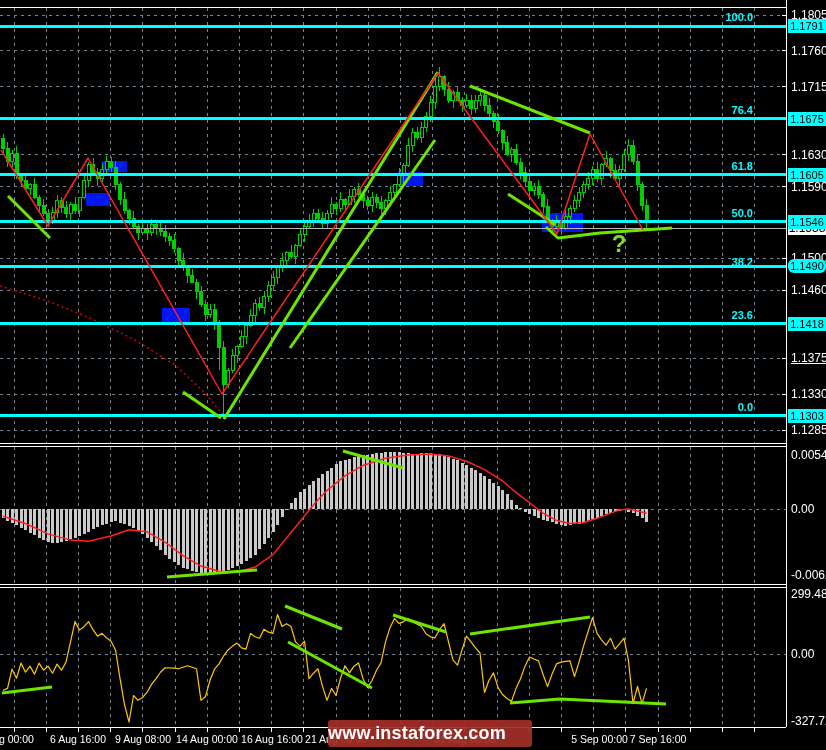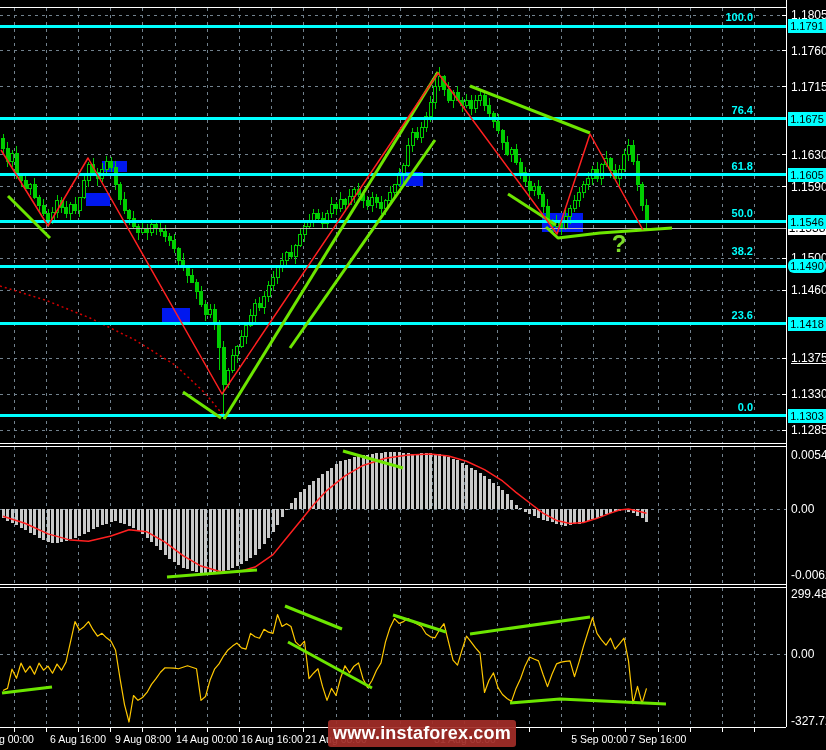--- a/index.html
+++ b/index.html
@@ -7,22 +7,22 @@
         font-family:"Liberation Sans","DejaVu Sans",sans-serif;}
   #chart{position:absolute;left:0;top:0;}
   .axlabel{position:absolute;color:#fff;font-size:12px;line-height:14px;white-space:nowrap;}
   .fiblabel{position:absolute;left:788px;width:38px;height:14px;background:#00ffff;color:#000;
             font-size:11px;line-height:14px;text-align:center;}
   .fibname{position:absolute;color:#00ffff;font-size:11px;font-weight:bold;white-space:nowrap;
            transform:translateX(-100%);}
   .tlabel{position:absolute;color:#fff;font-size:10.5px;white-space:nowrap;transform:translateX(-50%);z-index:1;}
   #qmark{position:absolute;left:604px;top:230px;width:30px;text-align:center;font-size:24px;
          font-weight:bold;color:#7cdb2a;z-index:2;}
-  #watermark{position:absolute;left:328px;top:720px;width:188px;height:27px;background:rgba(161,45,40,0.93);
-             border-radius:3px;color:#fff;font-size:18px;font-weight:600;text-align:center;
+  #watermark{position:absolute;left:328px;top:720px;width:204px;height:27px;background:rgba(161,45,40,0.93);
+             border-radius:3px;color:#fff;font-size:18px;font-weight:600;text-align:left;
              line-height:27px;z-index:5;letter-spacing:0.2px;}
   .zlay{position:absolute;z-index:1;}
 </style>
 </head>
 <body>
 
 <div id="root">
   <svg id="chart" width="826" height="750">
       <line x1="14" y1="8" x2="14" y2="443" stroke="#72828e" stroke-width="1" stroke-dasharray="3 4" shape-rendering="crispEdges"></line>
       <line x1="14" y1="447" x2="14" y2="583" stroke="#72828e" stroke-width="1" stroke-dasharray="3 4" shape-rendering="crispEdges"></line>
@@ -628,21 +628,21 @@
       <div class="axlabel" style="left: 791px; top: 423.004px;">1.1285</div>
       <div class="fiblabel" style="top: 19.1732px; z-index: 1;">1.1791</div>
       <div class="fibname" style="left: 753px; top: 11.1732px;">100.0</div>
       <div class="fiblabel" style="top: 111.751px; z-index: 1;">1.1675</div>
       <div class="fibname" style="left: 753px; top: 103.751px;">76.4</div>
       <div class="fiblabel" style="top: 167.617px; z-index: 1;">1.1605</div>
       <div class="fibname" style="left: 753px; top: 159.617px; padding-left: 41px;">61.8</div>
       <div class="fiblabel" style="top: 214.704px; z-index: 1;">1.1546</div>
       <div class="fibname" style="left: 753px; top: 206.704px;">50.0</div>
       <div class="fiblabel" style="top: 259.397px; z-index: 1; border-radius: 6px;">1.1490</div>
-      <div class="fibname" style="left: 753px; top: 245px;">38.2</div>
+      <div class="fibname" style="left: 753px; top: 256px;">38.2</div>
       <div class="fiblabel" style="top: 316.859px; z-index: 1;">1.1418</div>
       <div class="fibname" style="left: 753px; top: 308.859px;">23.6</div>
       <div class="fiblabel" style="top: 408.638px; z-index: 1;">1.1303</div>
       <div class="fibname" style="left: 753px; top: 400.638px;">0.0</div>
     </div>
   <div id="time-axis" class="zlay">
       <div class="tlabel" style="left: 10px; top: 733px;">Aug 00:00</div>
       <div class="tlabel" style="left: 78px; top: 733px;">6 Aug 16:00</div>
       <div class="tlabel" style="left: 143px; top: 733px;">9 Aug 08:00</div>
       <div class="tlabel" style="left: 207px; top: 733px;">14 Aug 00:00</div>

